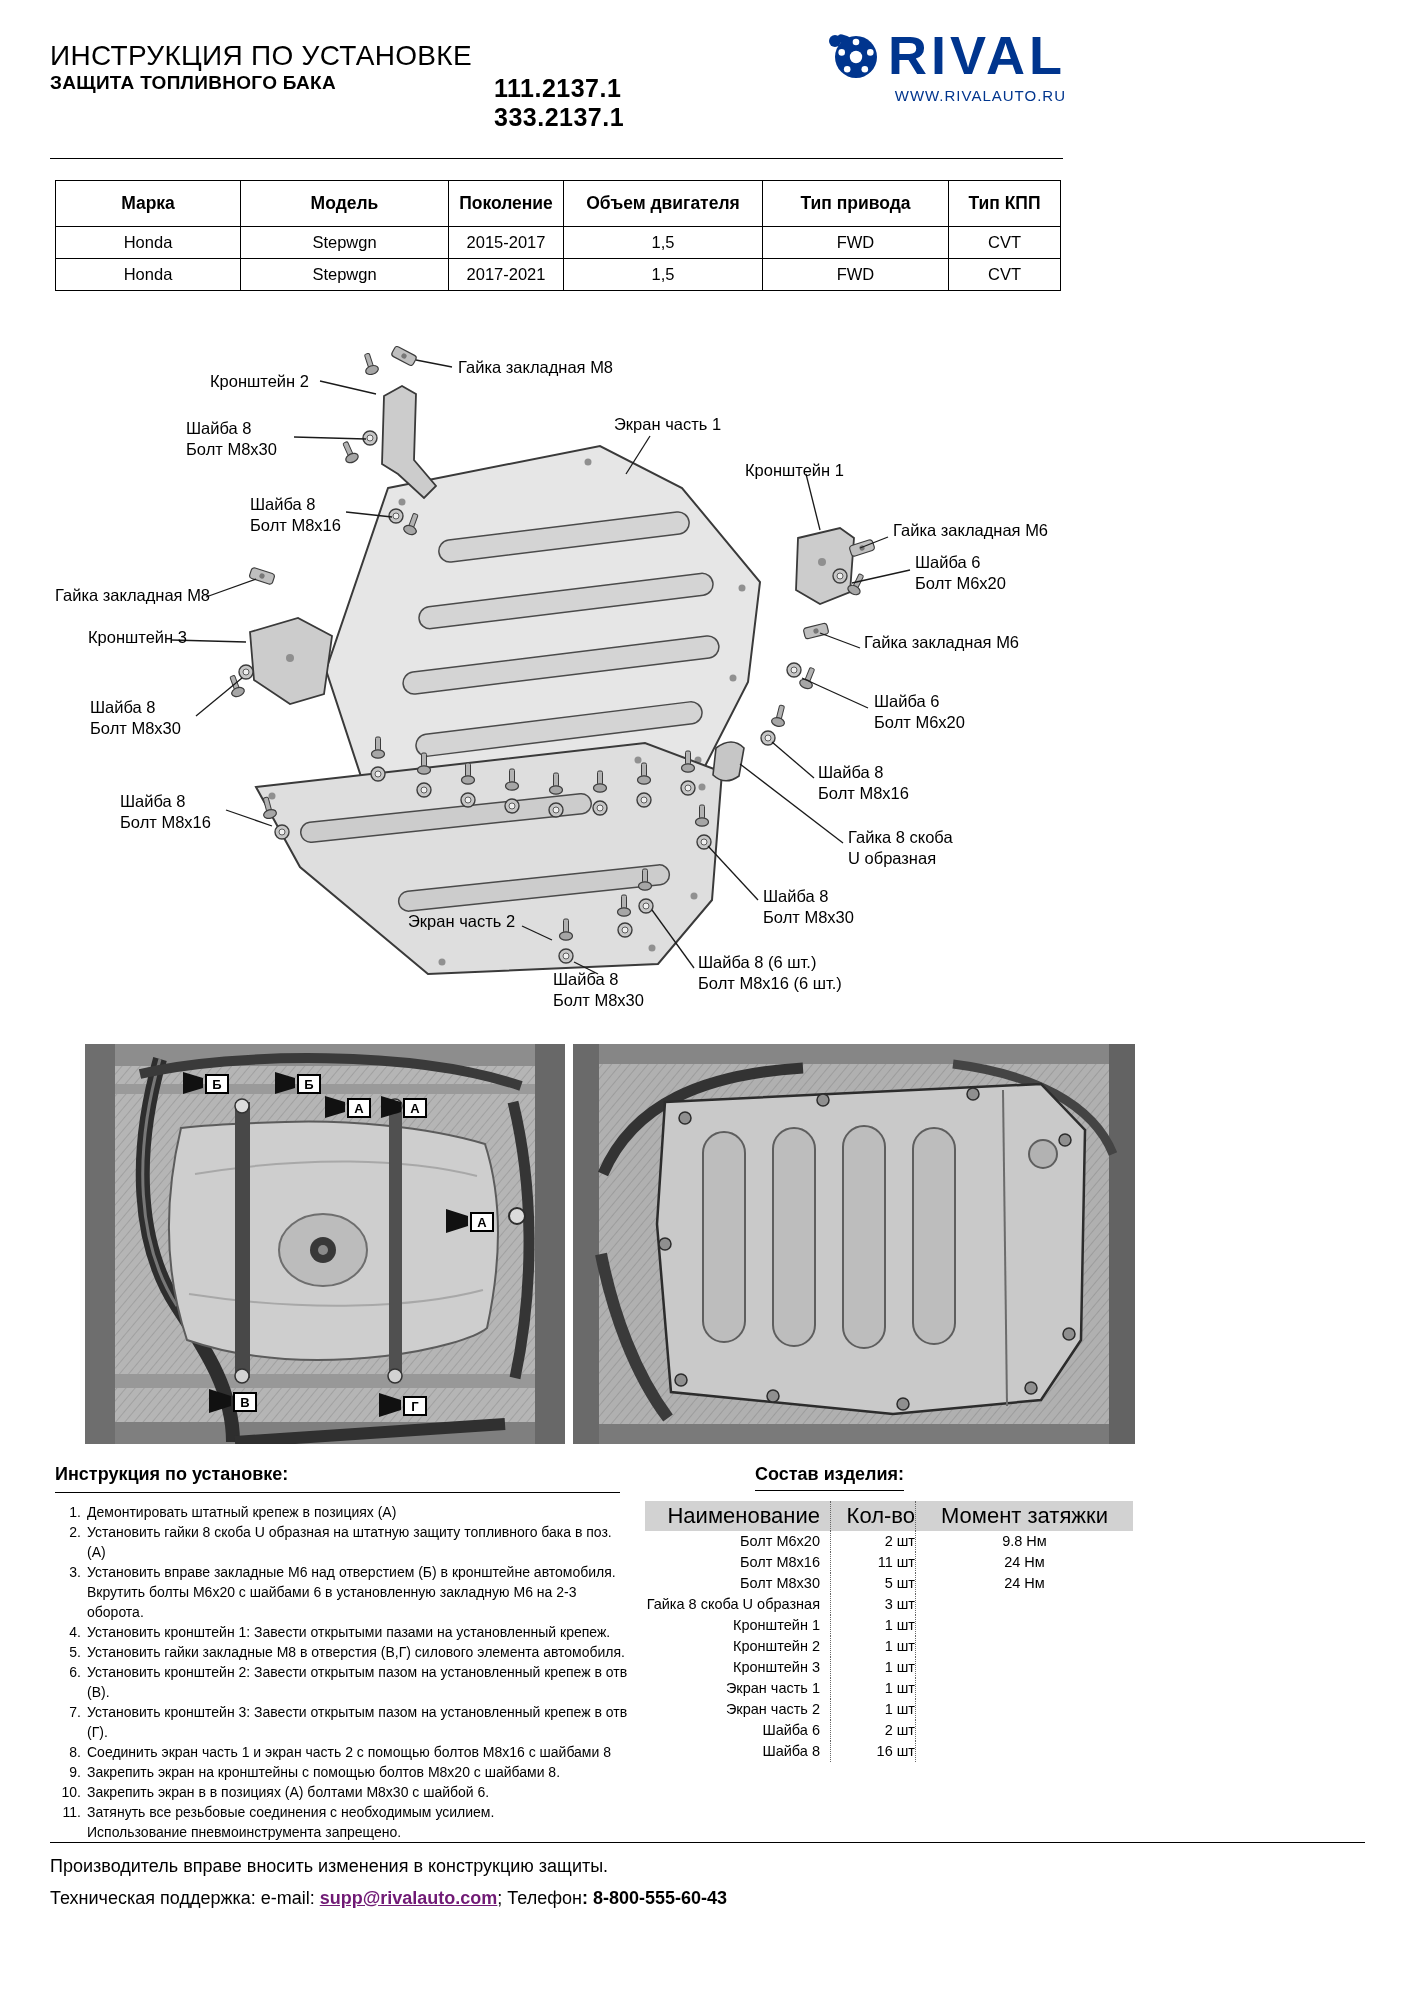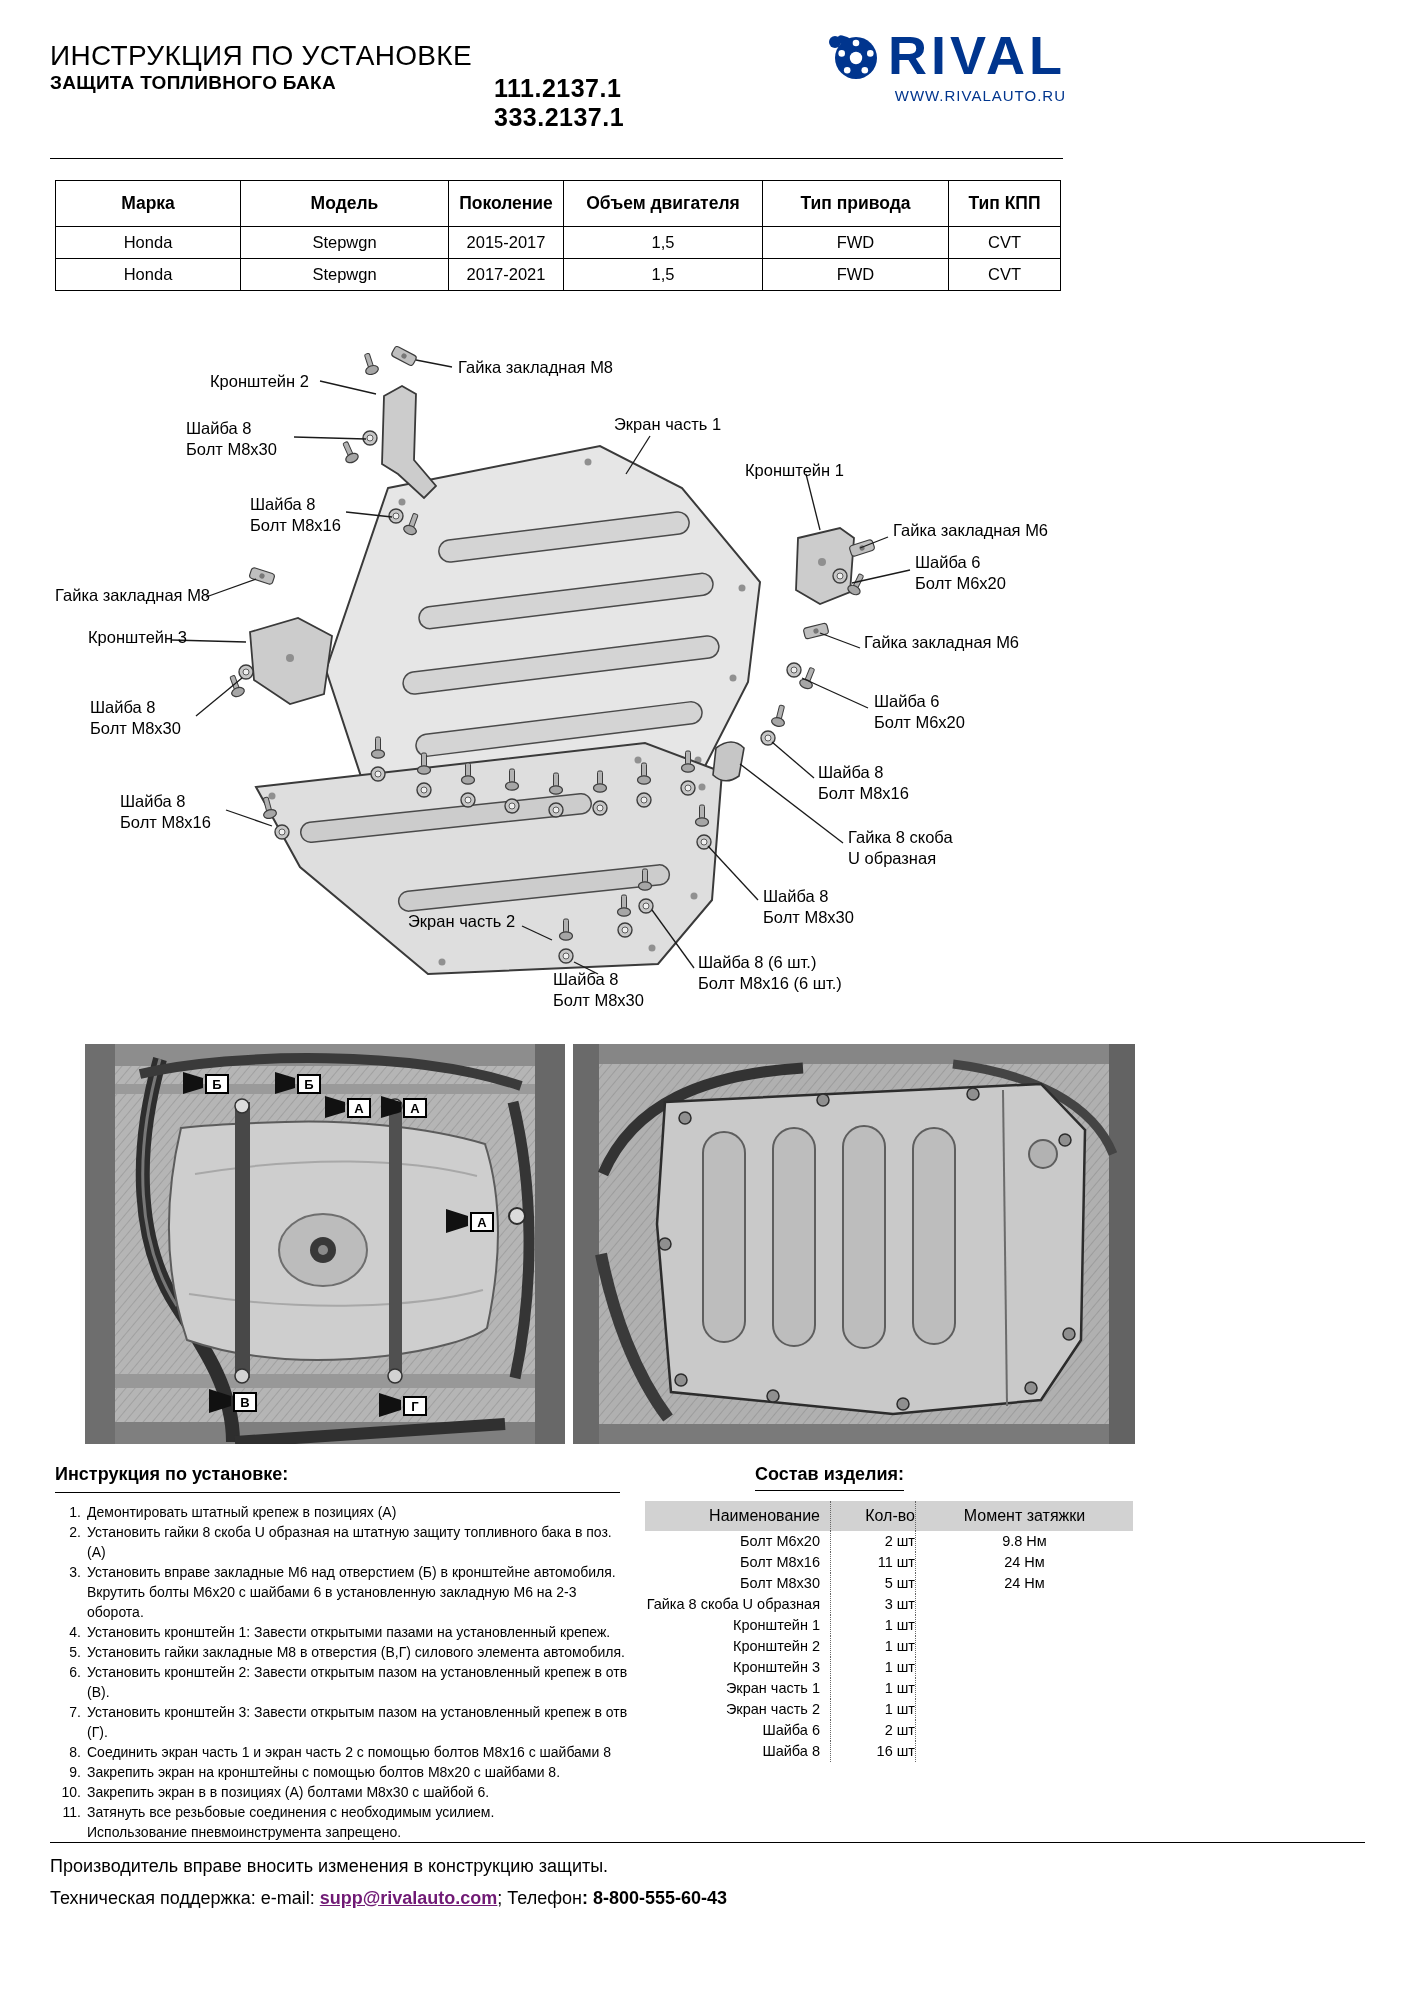--- a/index.html
+++ b/index.html
@@ -5,21 +5,21 @@
   * { margin:0; padding:0; box-sizing:border-box; }
   html,body { background:#ffffff; }
   body { font-family:"Liberation Sans", sans-serif; color:#000; }
   .page { position:relative; width:1414px; height:2000px; background:#fff; overflow:hidden; }
 
   
   .h-title { position:absolute; left:50px; top:40px; font-size:28px; letter-spacing:.3px; }
   .h-subtitle { position:absolute; left:50px; top:72px; font-size:19px; font-weight:bold; letter-spacing:.3px; }
   .h-partnums { position:absolute; left:494px; top:74px; font-size:25px; font-weight:bold; line-height:29px; letter-spacing:.5px; }
   .h-brand { position:absolute; left:818px; top:28px; width:248px; text-align:right; }
-  .logo-row { display:flex; align-items:center; justify-content:flex-end; gap:6px; }
+  .logo-row { display:flex; justify-content:flex-end; gap:6px; }
   .logo-text { font-size:54px; font-weight:bold; color:#00358e; letter-spacing:4px; line-height:1; }
   .website { margin-top:5px; font-size:15px; color:#00358e; letter-spacing:1px; }
   .h-rule { position:absolute; left:50px; top:158px; width:1013px; border-top:1.6px solid #000; }
 
   
   .vtable { position:absolute; left:55px; top:180px; width:1005px; border-collapse:collapse; table-layout:fixed; }
   .vtable th, .vtable td { border:1.6px solid #000; text-align:center; vertical-align:middle; }
   .vtable th { font-size:17.5px; font-weight:bold; height:46px; }
   .vtable td { font-size:16.5px; height:32px; }
 
@@ -45,21 +45,21 @@
 
   
   .parts { position:absolute; left:645px; top:1464px; width:488px; }
   .parts-title-wrap { padding-left:110px; }
   .parts-title { display:inline-block; font-size:18px; font-weight:bold; border-bottom:1.5px solid #000; padding-bottom:5px; }
   .ptable { margin-top:10px; }
   .prow { display:grid; grid-template-columns:185px 85px 218px; font-size:14.5px; line-height:21px; }
   .prow .c1 { text-align:right; padding-right:10px; }
   .prow .c2 { text-align:right; border-left:1px dotted #666; }
   .prow .c3 { text-align:center; border-left:1px dotted #666; }
-  .phead { background:#d2d2d2; font-size:16px; line-height:30px; }
+  .phead { background:#d2d2d2; font-size:22px; line-height:30px; }
 
   
   .f-rule { position:absolute; left:50px; top:1842px; width:1315px; border-top:1.7px solid #000; }
   .f-note { position:absolute; left:50px; top:1856px; font-size:18px; }
   .f-support { position:absolute; left:50px; top:1888px; font-size:18px; }
   .f-support .email { color:#701a75; font-weight:bold; text-decoration:underline; cursor:pointer; }
   .f-support .phone { font-weight:bold; }
 </style>
 </head>
 <body>

